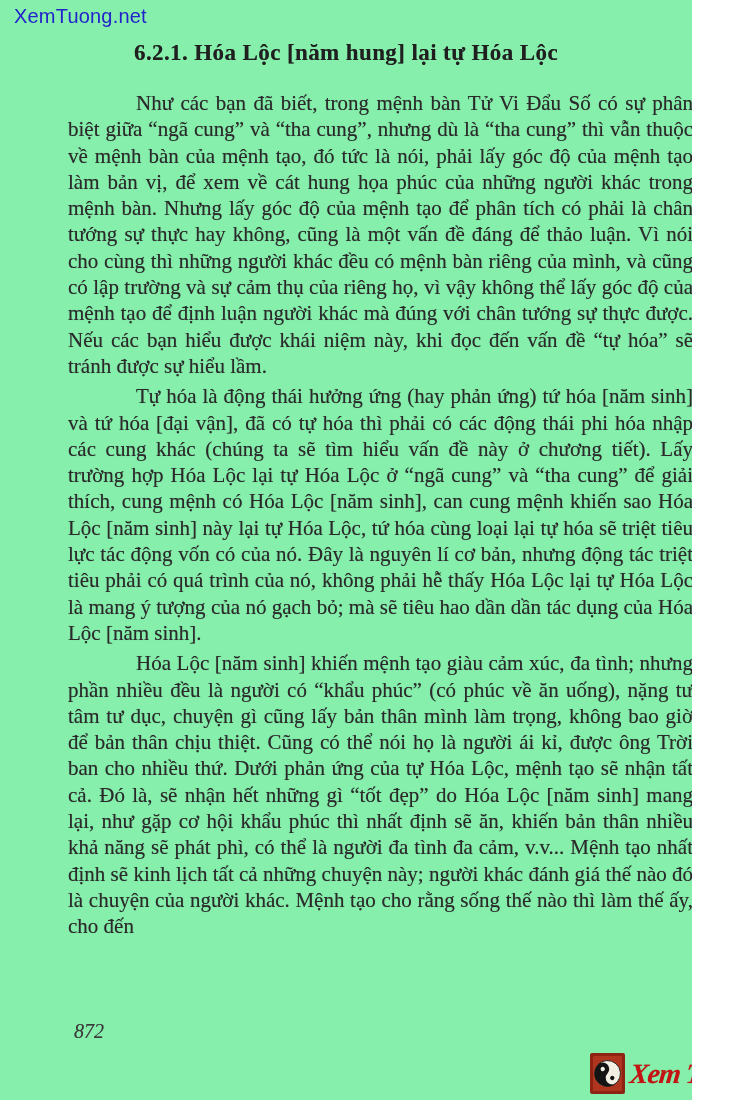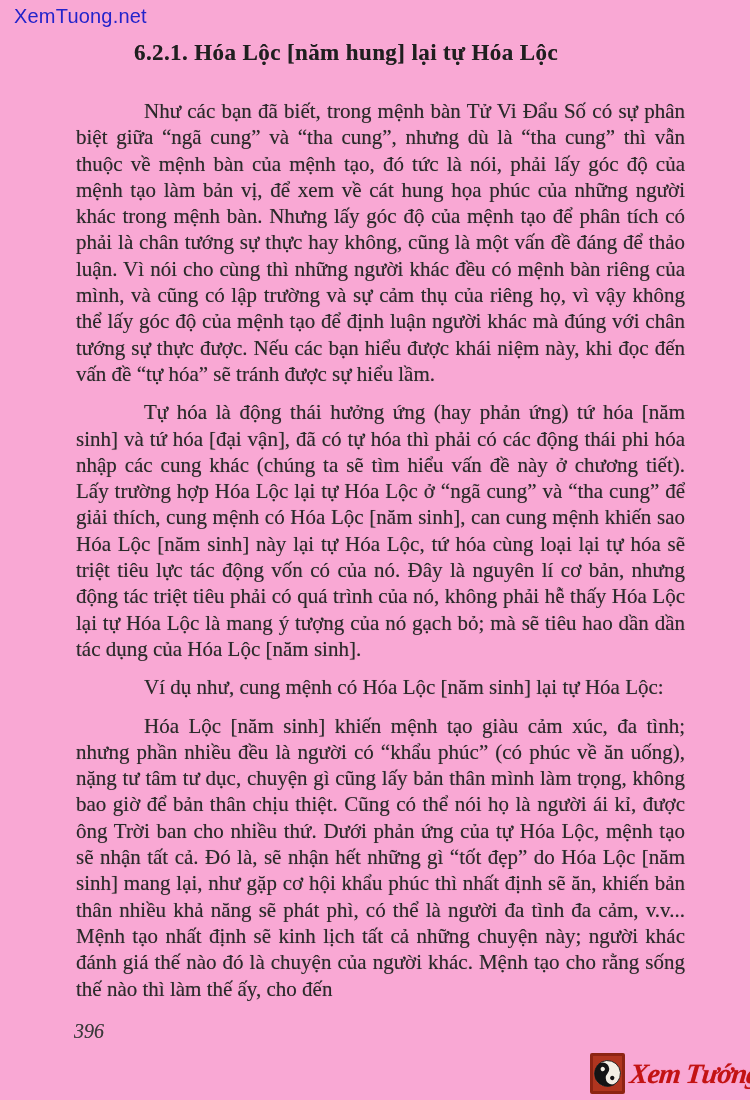--- a/index.html
+++ b/index.html
@@ -1,19 +1,19 @@
 <!DOCTYPE html>
 <html><head>
 <meta charset="utf-8">
 <style>
   html,body{margin:0;padding:0;background:#ffffff;}
   .page{
     position:relative;
-    width:750px;height:1100px;
-    background:#f9a8d4;
+    width:692px;height:1100px;
+    background:#86efac;
     overflow:hidden;
     font-family:"Liberation Serif", serif;
   }
   
   .wm-top{
     position:absolute;left:14px;top:5px;
     font-family:"Liberation Sans", sans-serif;
     font-size:20px;color:#2323cb;letter-spacing:0.2px;
   }
   
@@ -24,21 +24,21 @@
     text-shadow:0 0 0.6px rgba(30,30,30,0.55);
     white-space:nowrap;
   }
   
   .body-text{
     position:absolute;left:64px;top:86px;width:633px;
     font-size:21px;line-height:26.3px;
     text-align:justify;color:#2a2a2a;
     text-shadow:0 0 0.7px rgba(40,40,40,0.45);
   }
-  .body-text p{margin:12px;text-indent:68px;}
+  .body-text p{margin:4px;text-indent:68px;}
   
   .folio{
     position:absolute;left:74px;top:1020px;
     font-size:20px;font-style:italic;color:#3a3a3a;
     text-shadow:0 0 0.6px rgba(50,50,50,0.5);
   }
   .running-title{
     position:absolute;right:49px;top:1022px;
     font-size:15px;font-weight:bold;color:#343434;
     letter-spacing:0.6px;
@@ -74,25 +74,24 @@
 
 <div class="page">
 
   <div class="wm-top">XemTuong.net</div>
 
   <div class="section-title">6.2.1. Hóa Lộc [năm hung] lại tự Hóa Lộc</div>
 
   <div class="body-text">
     <p>Như các bạn đã biết, trong mệnh bàn Tử Vi Đẩu Số có sự phân biệt giữa “ngã cung” và “tha cung”, nhưng dù là “tha cung” thì vẫn thuộc về mệnh bàn của mệnh tạo, đó tức là nói, phải lấy góc độ của mệnh tạo làm bản vị, để xem về cát hung họa phúc của những người khác trong mệnh bàn. Nhưng lấy góc độ của mệnh tạo để phân tích có phải là chân tướng sự thực hay không, cũng là một vấn đề đáng để thảo luận. Vì nói cho cùng thì những người khác đều có mệnh bàn riêng của mình, và cũng có lập trường và sự cảm thụ của riêng họ, vì vậy không thể lấy góc độ của mệnh tạo để định luận người khác mà đúng với chân tướng sự thực được. Nếu các bạn hiểu được khái niệm này, khi đọc đến vấn đề “tự hóa” sẽ tránh được sự hiểu lầm.</p>
     <p>Tự hóa là động thái hưởng ứng (hay phản ứng) tứ hóa [năm sinh] và tứ hóa [đại vận], đã có tự hóa thì phải có các động thái phi hóa nhập các cung khác (chúng ta sẽ tìm hiểu vấn đề này ở chương tiết). Lấy trường hợp Hóa Lộc lại tự Hóa Lộc ở “ngã cung” và “tha cung” để giải thích, cung mệnh có Hóa Lộc [năm sinh], can cung mệnh khiến sao Hóa Lộc [năm sinh] này lại tự Hóa Lộc, tứ hóa cùng loại lại tự hóa sẽ triệt tiêu lực tác động vốn có của nó. Đây là nguyên lí cơ bản, nhưng động tác triệt tiêu phải có quá trình của nó, không phải hễ thấy Hóa Lộc lại tự Hóa Lộc là mang ý tượng của nó gạch bỏ; mà sẽ tiêu hao dần dần tác dụng của Hóa Lộc [năm sinh].</p>
-    <p>Ví dụ như, cung mệnh có Hóa Lộc [năm sinh] lại tự Hóa Lộc:</p>
     <p>Hóa Lộc [năm sinh] khiến mệnh tạo giàu cảm xúc, đa tình; nhưng phần nhiều đều là người có “khẩu phúc” (có phúc về ăn uống), nặng tư tâm tư dục, chuyện gì cũng lấy bản thân mình làm trọng, không bao giờ để bản thân chịu thiệt. Cũng có thể nói họ là người ái kỉ, được ông Trời ban cho nhiều thứ. Dưới phản ứng của tự Hóa Lộc, mệnh tạo sẽ nhận tất cả. Đó là, sẽ nhận hết những gì “tốt đẹp” do Hóa Lộc [năm sinh] mang lại, như gặp cơ hội khẩu phúc thì nhất định sẽ ăn, khiến bản thân nhiều khả năng sẽ phát phì, có thể là người đa tình đa cảm, v.v... Mệnh tạo nhất định sẽ kinh lịch tất cả những chuyện này; người khác đánh giá thế nào đó là chuyện của người khác. Mệnh tạo cho rằng sống thế nào thì làm thế ấy, cho đến</p>
   </div>
 
-  <div class="folio">396</div>
+  <div class="folio">872</div>
 
 
   <div class="wm-bottom">
     <span class="logo-square">
       <svg width="27" height="27" viewBox="0 0 100 100" aria-hidden="true">
         <circle cx="50" cy="50" r="48" fill="#f3efe4"></circle>
         <path d="M50,2 A48,48 0 0,1 50,98 A24,24 0 0,1 50,50 A24,24 0 0,0 50,2 Z" fill="#141414" transform="rotate(115 50 50)"></path>
         <circle cx="50" cy="26" r="8" fill="#141414" transform="rotate(115 50 50)"></circle>
         <circle cx="50" cy="74" r="8" fill="#f3efe4" transform="rotate(115 50 50)"></circle>
         <circle cx="50" cy="50" r="48" fill="none" stroke="#141414" stroke-width="3"></circle>

